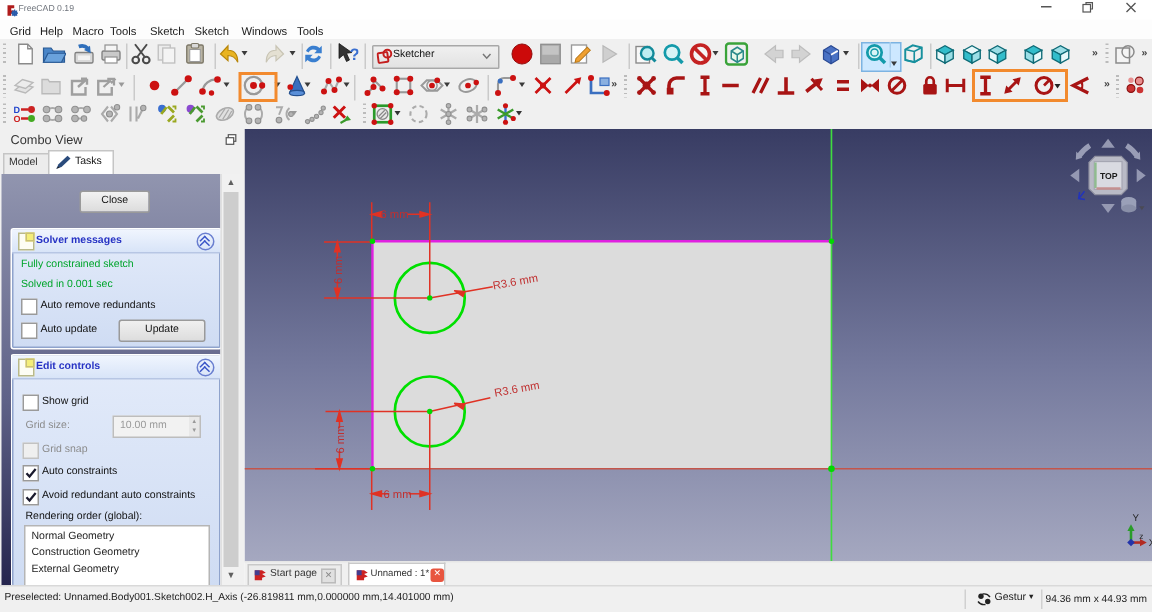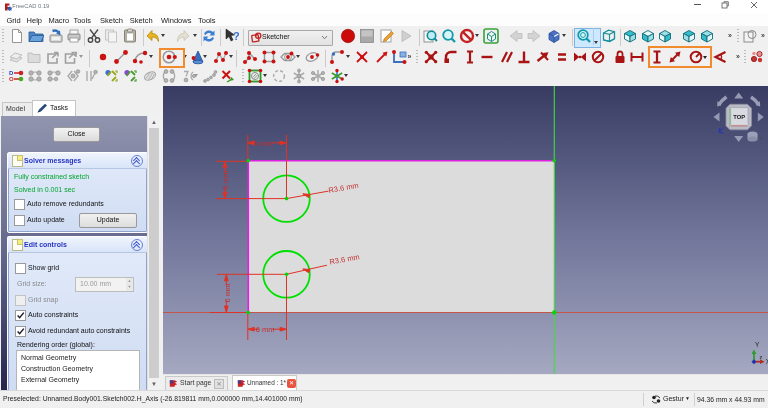--- a/index.html
+++ b/index.html
@@ -512,20 +512,27 @@
         <circle cx="13.2" cy="11" r="1.7" fill="#cc1111"></circle>
       </svg>
 <div class="dd" style="left:344.1px;top:48px;border-top-color:#333"></div>
 </div>
   </div>
 
 <div class="obox abs" style="left:158.5px;top:48px;width:22px;height:15.5px;"></div>
 <div class="obox abs" style="left:648px;top:46px;width:59.5px;height:17.5px;"></div>
 
 <div id="panel" class="abs">
+ <div id="panelhead" class="abs">
+      <span style="position:absolute;left:7px;top:2px;font-size:8.5px;color:#333">Combo View</span>
+  <svg style="position:absolute;left:150px;top:2.5px" width="8" height="8" viewBox="0 0 8 8">
+        <rect x="2.2" y="0.8" width="5" height="4.4" fill="#fff" stroke="#555" stroke-width="0.8"></rect>
+        <rect x="0.8" y="2.8" width="5" height="4.4" fill="#fff" stroke="#555" stroke-width="0.8"></rect>
+      </svg>
+ </div>
  <div id="paneltabs" class="abs">
   <div style="position:absolute;left:2px;top:3px;width:29px;height:14px;background:#ececec;border:1px solid #c5c5c5;border-bottom:none;"></div>
   <span style="position:absolute;left:6px;top:5.5px;font-size:7px;color:#333">Model</span>
   <div style="position:absolute;left:32px;top:1px;width:42px;height:16px;background:#fff;border:1px solid #c5c5c5;border-bottom:none;"></div>
   <svg style="position:absolute;left:37px;top:4px" width="11" height="10" viewBox="0 0 11 10">
         <path d="M0.5 9.5 L2 6.5 L8 0.8 L10 2.6 L4 8.4 Z" fill="#2a4b7c"></path>
         <path d="M0.5 9.5 L2 8 L2.8 8.8 Z" fill="#222"></path>
       </svg>
   <span style="position:absolute;left:50px;top:5px;font-size:7px;color:#111">Tasks</span>
  </div>

